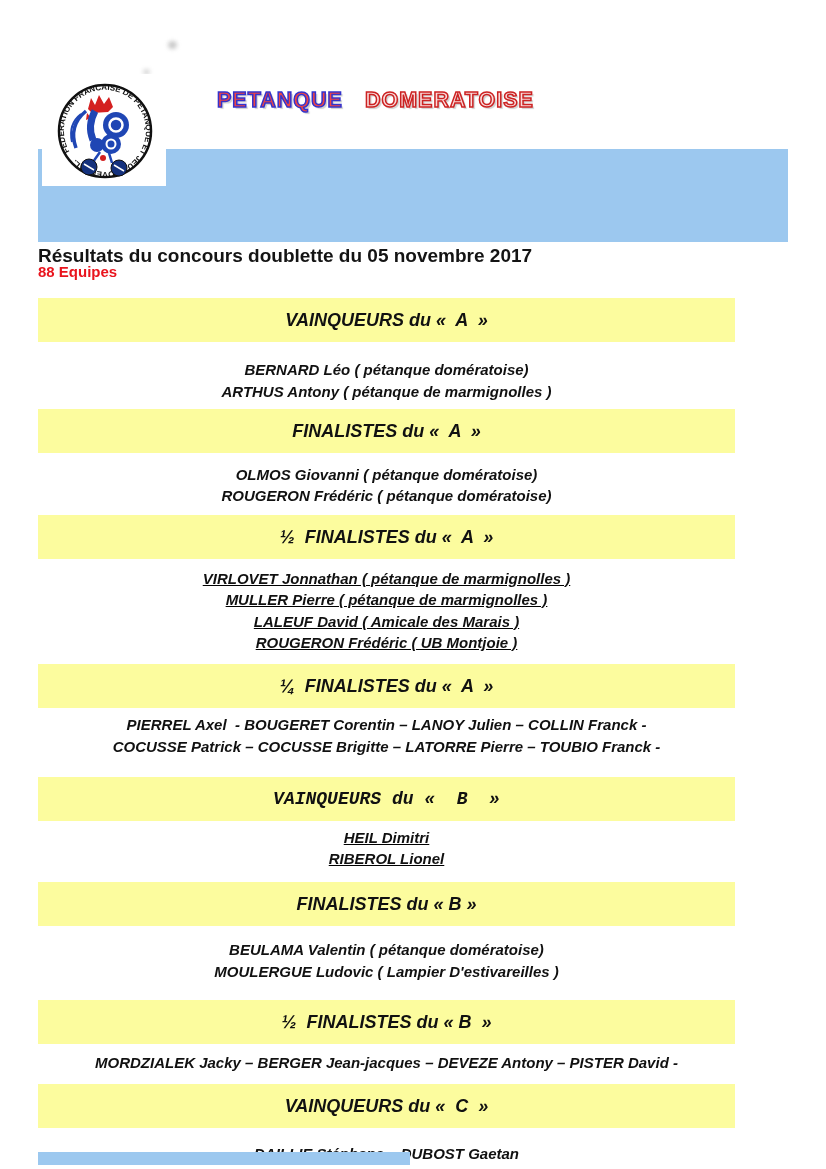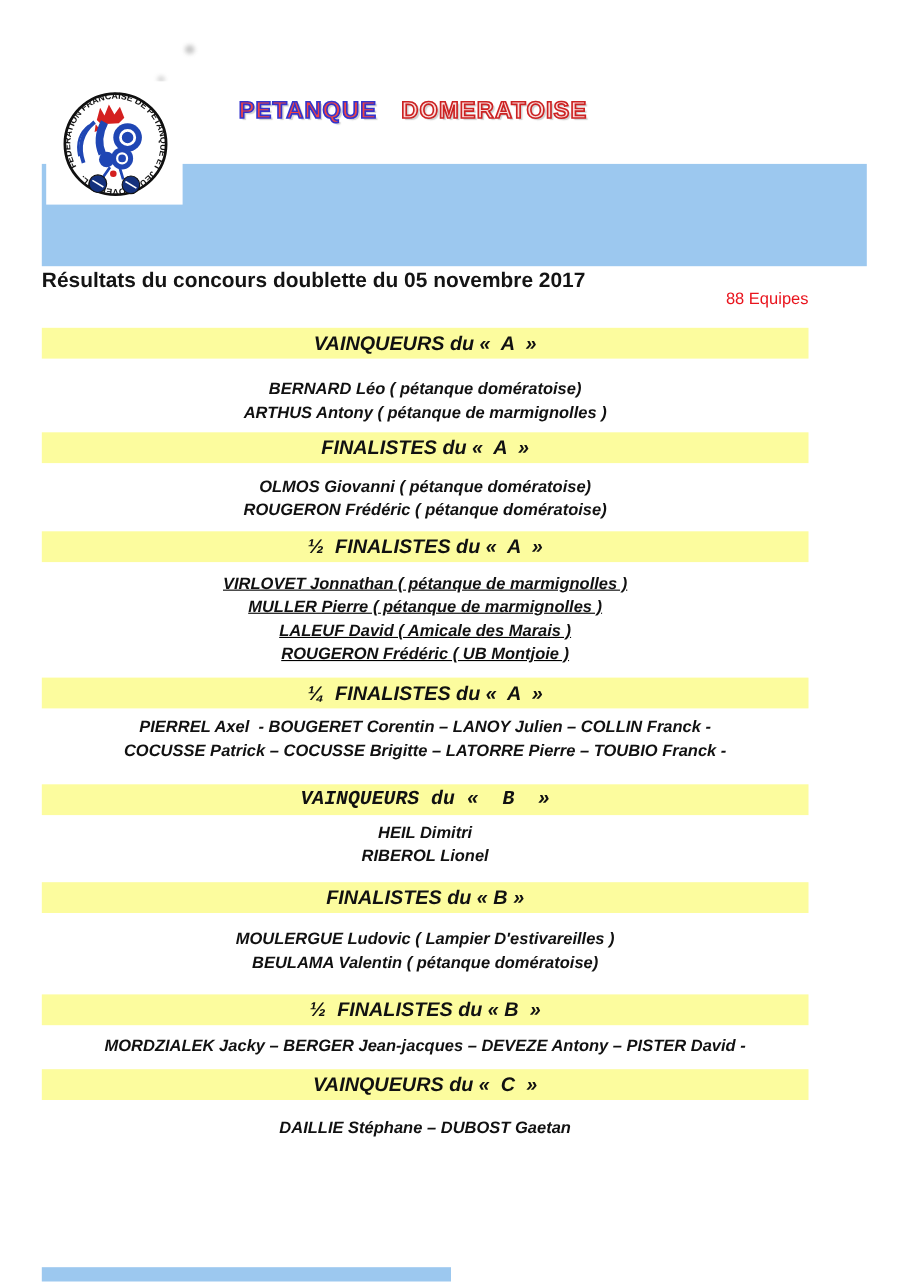--- a/index.html
+++ b/index.html
@@ -24,28 +24,28 @@
   #banner{position:absolute;left:38px;top:149px;width:750px;height:93px;background:var(--banner-blue);}
   #banner-text{
     position:absolute;left:0;top:39px;width:697px;text-align:left;
     font-size:19px;font-weight:bold;color:#141414;line-height:27px;white-space:pre-wrap;
   }
 
   
   #logo-box{position:absolute;left:42px;top:74px;width:124px;height:112px;background:#ffffff;z-index:2;}
 
   #equipes{
-    position:absolute;left:38px;top:263px;width:697px;text-align:right;
-    font-size:15px;font-weight:normal;color:var(--red);
+    position:absolute;left:38px;top:263px;width:697px;text-align:left;
+    font-size:15px;font-weight:bold;color:var(--red);
   }
 
   #sections{position:absolute;left:38px;top:298px;width:697px;}
   #sections section{width:697px;}
   .band{
-    width:697px;height:28px;background:var(--band-yellow);
+    width:697px;height:44px;background:var(--band-yellow);
     display:flex;align-items:center;justify-content:center;
   }
   .band-title{
     font-size:18px;font-weight:bold;font-style:italic;color:#111;white-space:pre;
   }
   .names{text-align:center;}
   .name-line{
     font-size:15px;font-weight:bold;font-style:italic;color:#111;
     line-height:21.5px;white-space:pre-wrap;
   }
@@ -54,21 +54,21 @@
   #sections section:nth-of-type(3) .band{margin-top:8.5px;}
   #sections section:nth-of-type(4) .band{margin-top:10.5px;}
   #sections section:nth-of-type(5) .band{margin-top:20px;font-family:Liberation Mono, monospace;}
   #sections section:nth-of-type(6) .band{margin-top:12.5px;}
   #sections section:nth-of-type(7) .band{margin-top:18px;}
   #sections section:nth-of-type(8) .band{margin-top:10.5px;}
   #sections section:nth-of-type(1) .names{margin-top:17px;}
   #sections section:nth-of-type(2) .names{margin-top:10.5px;}
   #sections section:nth-of-type(3) .names{margin-top:8.5px;text-decoration:underline;}
   #sections section:nth-of-type(4) .names{margin-top:6px;}
-  #sections section:nth-of-type(5) .names{margin-top:5.5px;}
+  #sections section:nth-of-type(5) .names{margin-top:5.5px;text-decoration:underline;}
   #sections section:nth-of-type(6) .names{margin-top:13px;}
   #sections section:nth-of-type(7) .names{margin-top:8px;}
   #sections section:nth-of-type(8) .names{margin-top:14.5px;}
 
   #bottom-bar{position:absolute;left:38px;top:1152px;width:372px;height:13px;background:var(--banner-blue);}
 </style>
 </head>
 <body>
 
 <div class="smudge" id="smudge1"></div>
@@ -173,22 +173,22 @@
         <div class="name-line">HEIL Dimitri</div>
         <div class="name-line">RIBEROL Lionel</div>
       </div>
   </section>
 
   <section>
     <div class="band">
       <span class="band-title">FINALISTES du « B »</span>
     </div>
     <div class="names">
+        <div class="name-line">BEULAMA Valentin ( pétanque domératoise)</div>
         <div class="name-line">MOULERGUE Ludovic ( Lampier D'estivareilles )</div>
-        <div class="name-line">BEULAMA Valentin ( pétanque domératoise)</div>
       </div>
   </section>
 
   <section>
     <div class="band">
       <span class="band-title">½  FINALISTES du « B  »</span>
     </div>
     <div class="names">
         <div class="name-line">MORDZIALEK Jacky – BERGER Jean-jacques – DEVEZE Antony – PISTER David -</div>
       </div>

